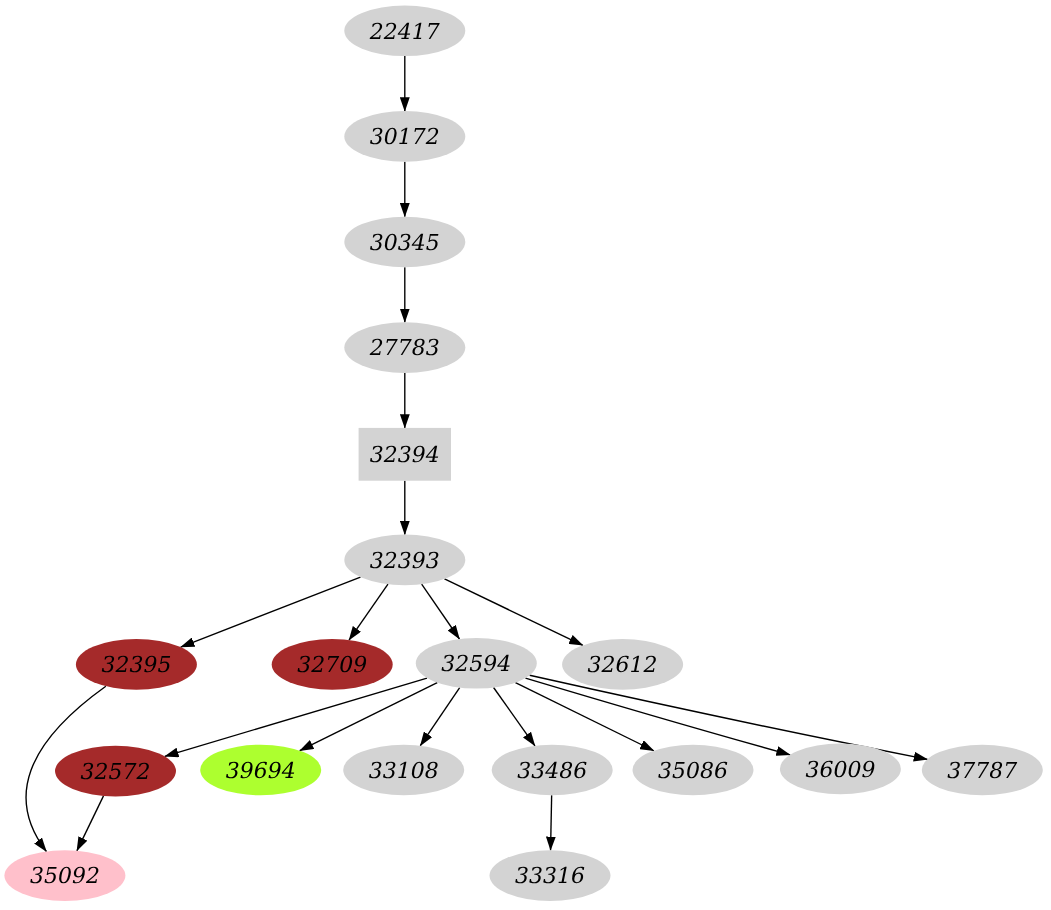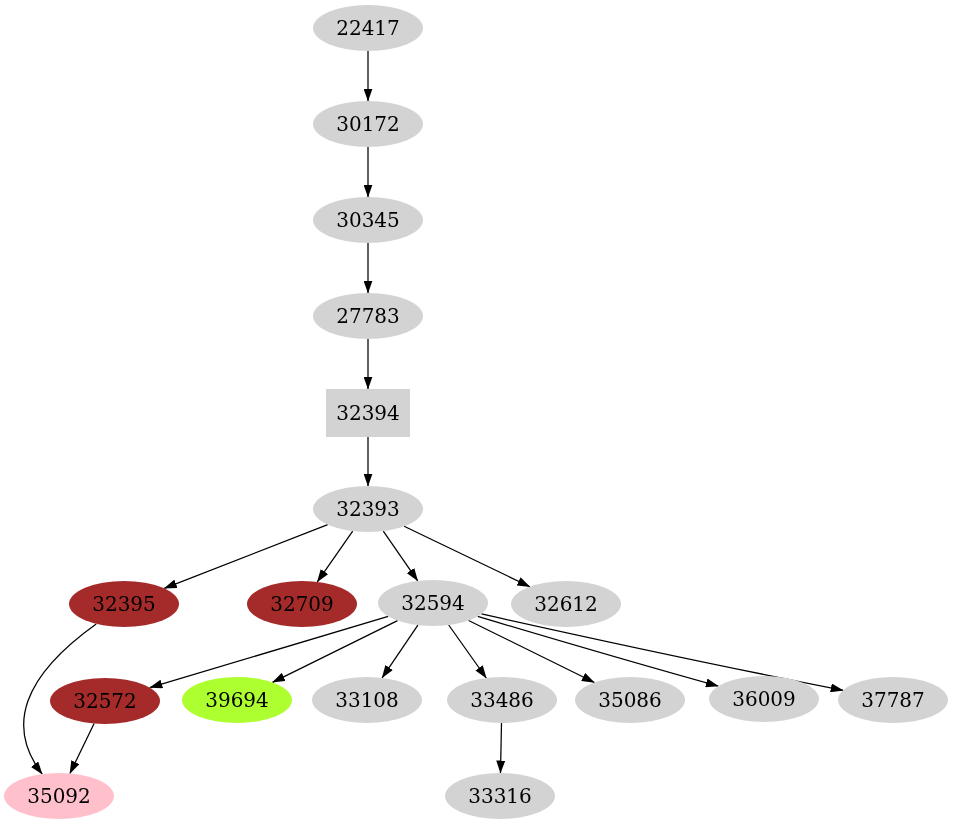--- a/index.html
+++ b/index.html
@@ -9,20 +9,21 @@
     width: 955px;
     height: 827px;
     overflow: hidden;
     font-family: "DejaVu Serif", "Liberation Serif", serif;
   }
   .canvas {
     position: relative;
     width: 941px;
     height: 827px;
     background: #ffffff;
+    font-style: italic;
   }
   svg { display: block; }
   .edge-path {
     fill: none;
     stroke-width: 1.25;
   }
   .node-label {
     font-family: "DejaVu Serif", "Liberation Serif", serif;
     font-size: 20px;
     text-anchor: middle;

